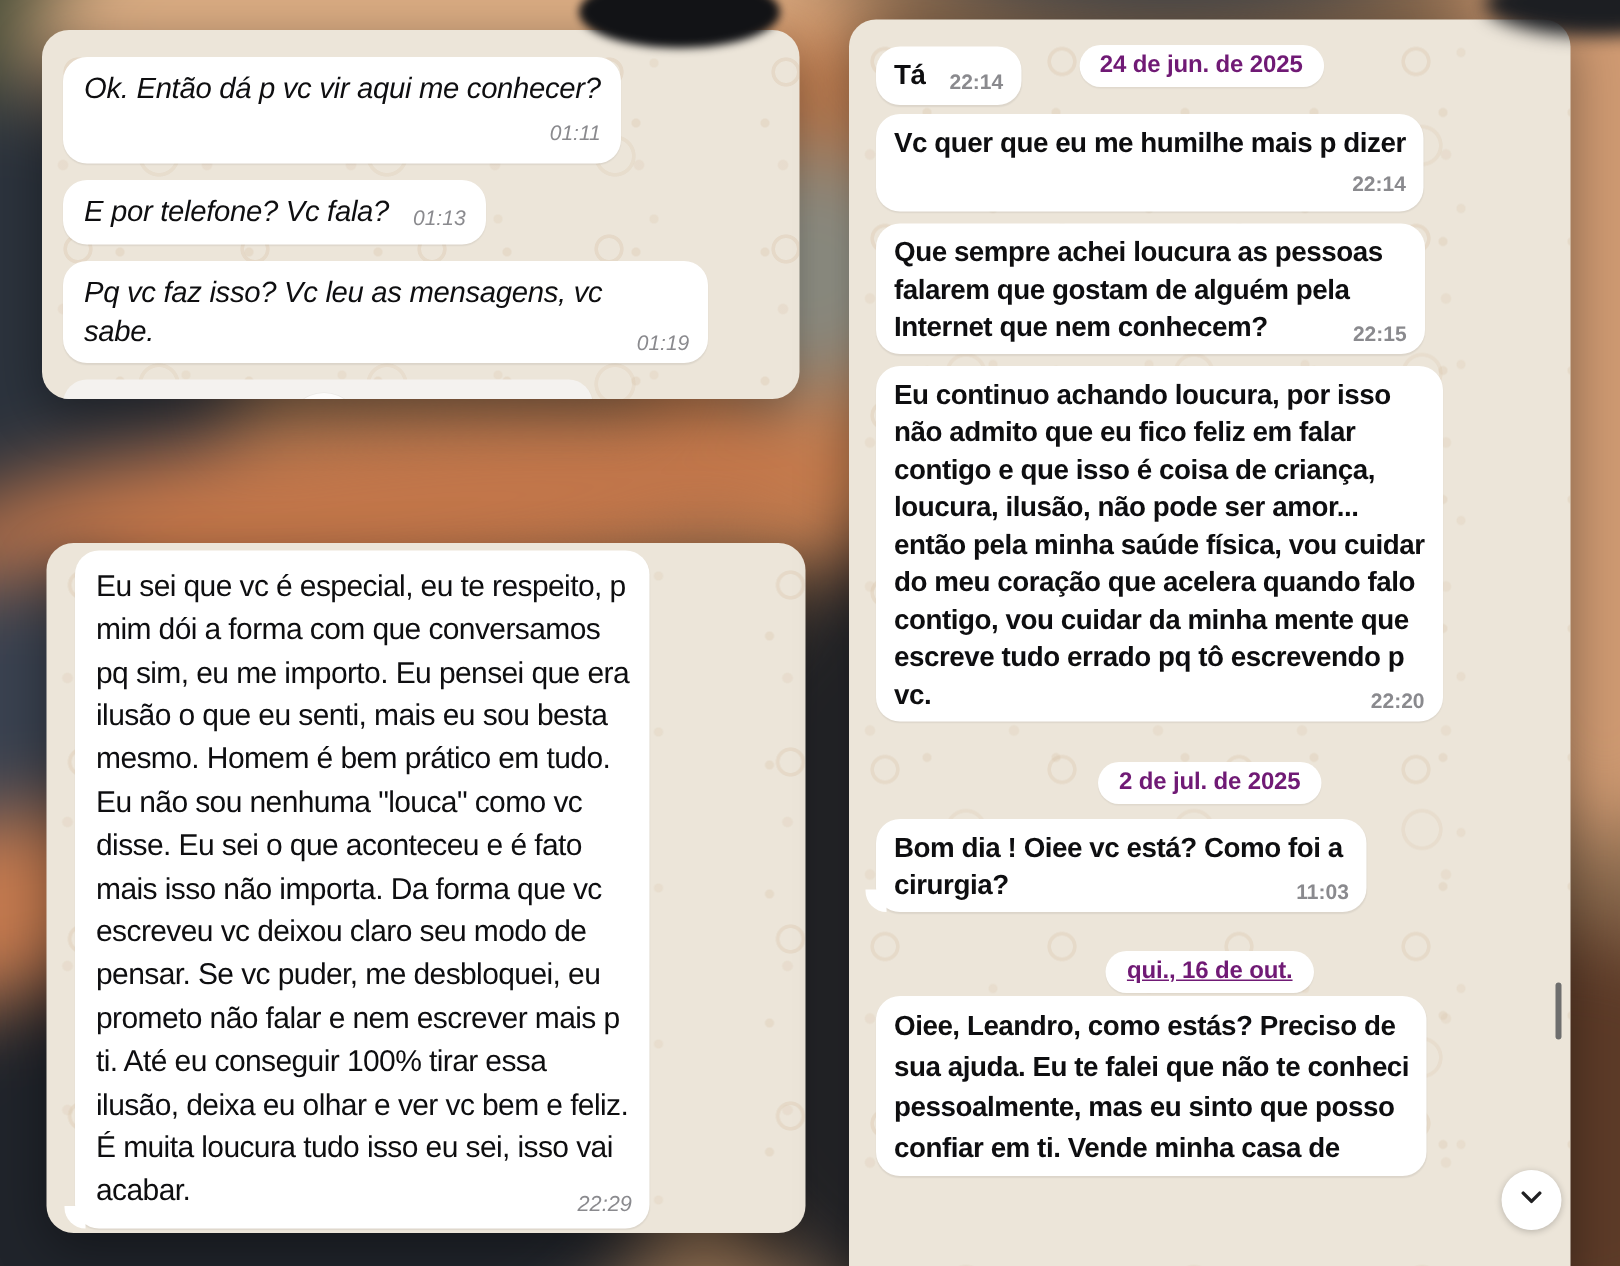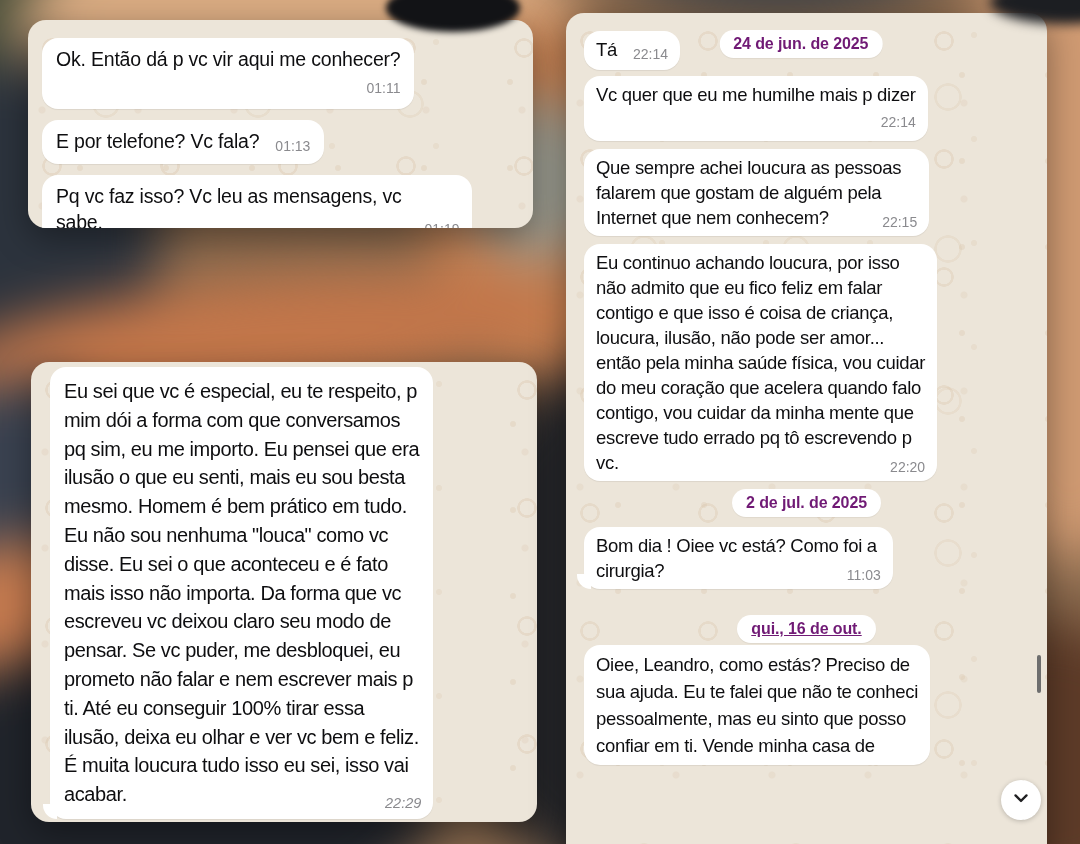--- a/index.html
+++ b/index.html
@@ -27,21 +27,21 @@
   
   .head-blob{position:absolute;background:#121316;border-radius:50%;filter:blur(3px);z-index:30;}
   .hb1{left:386px;top:-16px;width:134px;height:48px;}
   .hb2{left:990px;top:-20px;width:150px;height:44px;background:#1c1e22;filter:blur(6px);}
 
   
   .card{
     position:absolute;background:#ece5d9;border-radius:18px;overflow:hidden;
     box-shadow:0 10px 34px rgba(0,0,0,.38);z-index:10;
   }
-  .card1{left:28px;top:20px;width:505px;height:208px;}
+  .card1{left:28px;top:20px;width:505px;height:246px;font-style:italic;}
   .card2{left:31px;top:362px;width:506px;height:460px;}
   .card3{left:566px;top:13px;width:481px;height:850px;}
   .pattern{
     position:absolute;inset:0;opacity:.55;pointer-events:none;
     background-image:
       radial-gradient(circle at 24px 28px, rgba(0,0,0,0) 7px, rgba(198,162,120,.30) 7.5px 9.5px, rgba(0,0,0,0) 10px),
       radial-gradient(circle at 78px 84px, rgba(0,0,0,0) 11px, rgba(198,162,120,.22) 11.5px 13.5px, rgba(0,0,0,0) 14px),
       radial-gradient(circle at 52px 62px, rgba(198,162,120,.28) 2.5px, rgba(0,0,0,0) 3.5px),
       radial-gradient(circle at 96px 22px, rgba(198,162,120,.22) 2.5px, rgba(0,0,0,0) 3.5px),
       radial-gradient(circle at 14px 90px, rgba(198,162,120,.20) 3px, rgba(0,0,0,0) 4px);
@@ -85,33 +85,33 @@
   .call-sub{font-size:18px;line-height:23px;color:#8b8b90;}
   .call-bubble .time-abs{bottom:9px;}
 
   
   .card2 .content{padding:5px 0 0 19px;}
   .card2 .bubble{font-size:20px;line-height:28.8px;padding:10px 14px;letter-spacing:-.4px;max-width:460px;}
   .card2 .time{font-size:14.5px;font-style:italic;}
 
   
   .card3 .content{padding:5px 0 0 18px;}
-  .card3 .bubble{font-size:18.5px;line-height:25px;padding:6px 12px;letter-spacing:-.3px;}
+  .card3 .bubble{font-size:18.5px;line-height:25px;padding:6px 12px;letter-spacing:-.3px;font-weight:bold;}
   .row1{position:relative;height:48px;}
   .ta-bubble{position:absolute;left:0;top:13px;padding:5px 12px;}
   .date-chip{
     background:#fff;border-radius:14px;padding:5px 14px;width:fit-content;
     font-size:16px;font-weight:700;color:#701a75;letter-spacing:-.1px;
     box-shadow:0 1px 1px rgba(0,0,0,.06);
   }
   .chip-center{position:absolute;left:50%;top:12px;transform:translateX(-59%);}
   .chip-flow{margin:0 auto;position:relative;left:-9px;}
   .m1{margin-top:10px;}
   .m2,.m3,.m4{margin-top:8px;}
-  .chip2{margin-top:8px;}
+  .chip2{margin-top:27px;}
   .m5{margin-top:10px;}
   .chip3{margin-top:26px;text-decoration:underline;}
   .m6{margin-top:2px;line-height:27px !important;}
 
   
   .scroll-thumb{
     position:absolute;right:6px;top:642px;width:4px;height:38px;
     background:#6e6e6e;border-radius:2px;z-index:5;
   }
   .fab{

